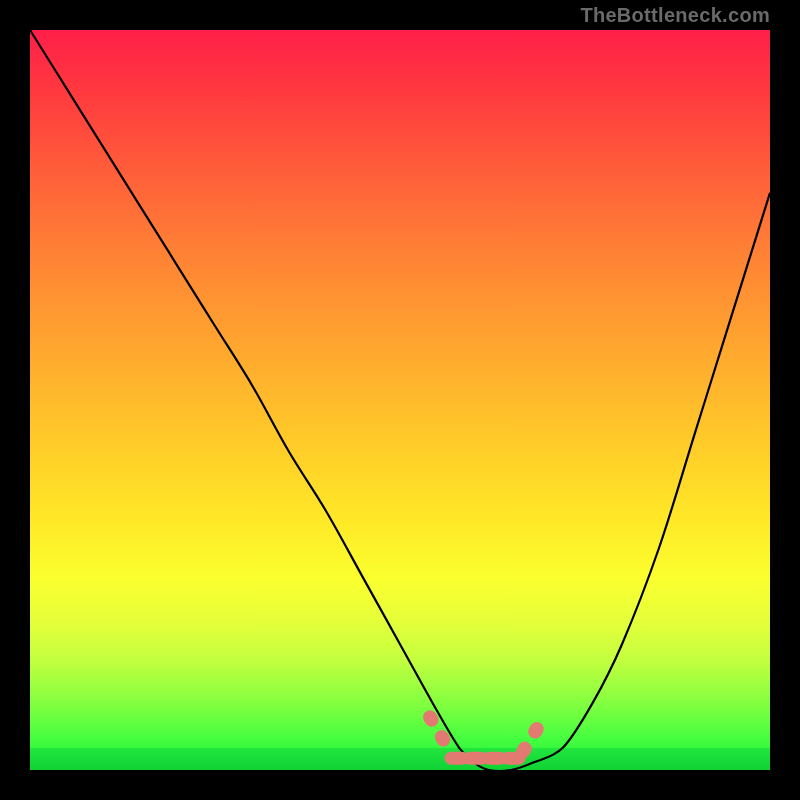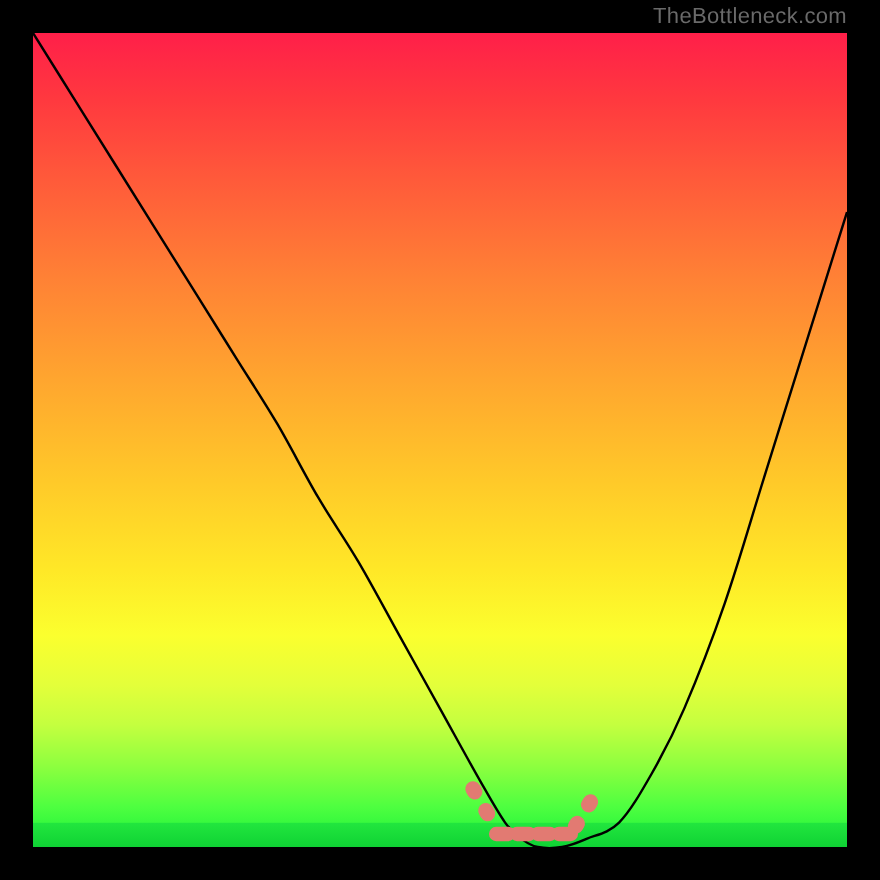--- a/index.html
+++ b/index.html
@@ -41,21 +41,21 @@
       #4fff40 95%,
       #17f03a 100%);
   }
   .watermark {
     position: absolute;
     top: 4px;
     right: 30px;
     color: #6a6a6a;
     font-size: 20px;
     letter-spacing: 0.3px;
-    font-weight: 400;
+    font-weight: 700;
     z-index: 30;
   }
   svg.curve {
     position: absolute;
     top: 0;
     left: 0;
     width: 740px;
     height: 740px;
     z-index: 10;
   }

